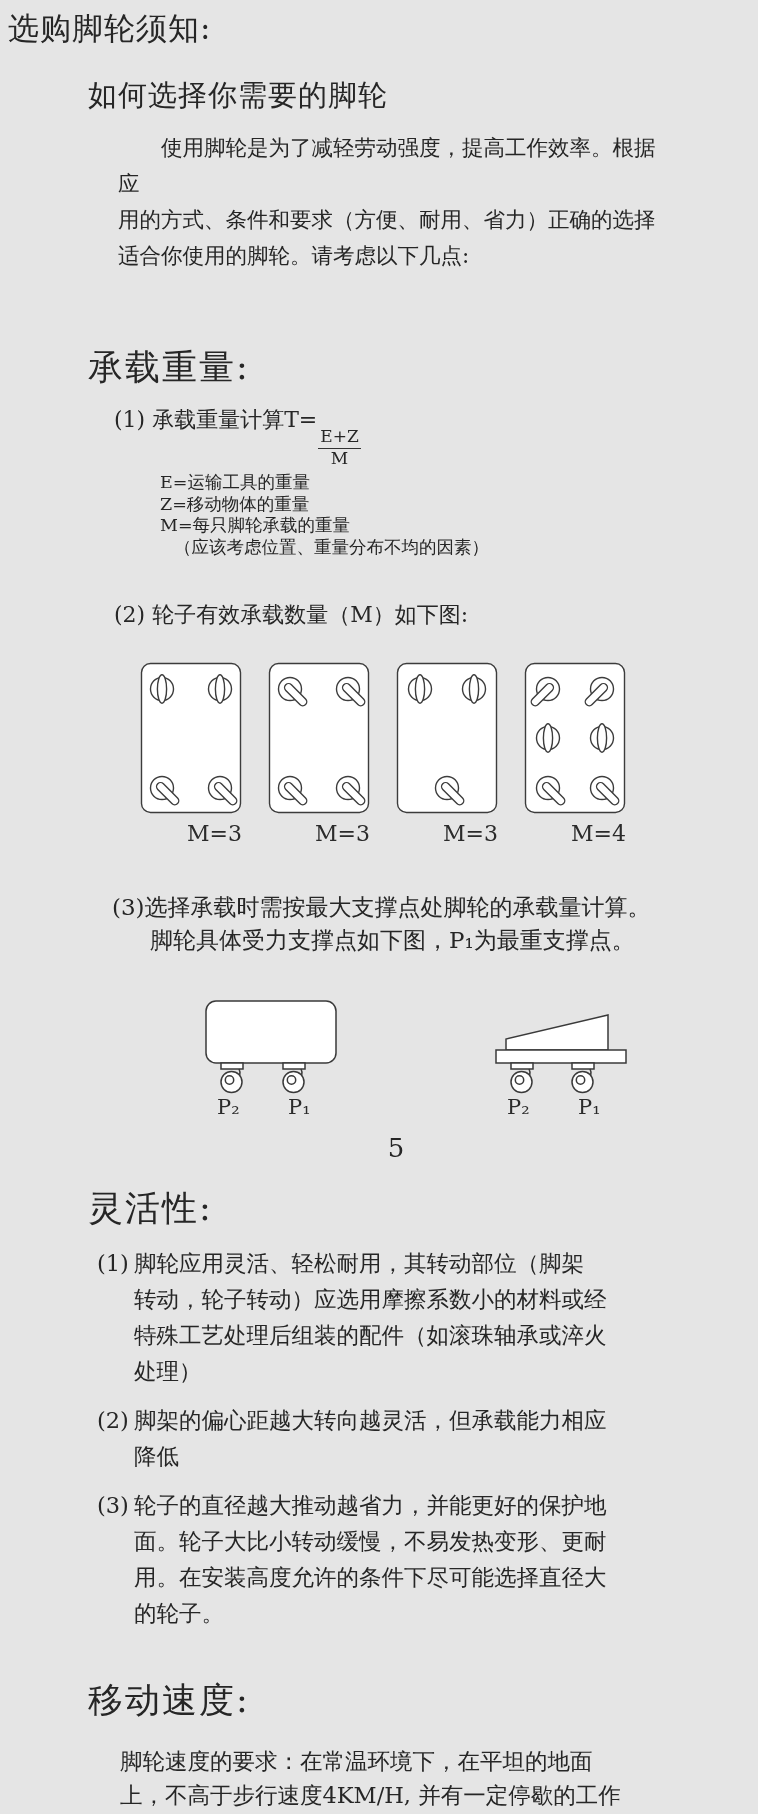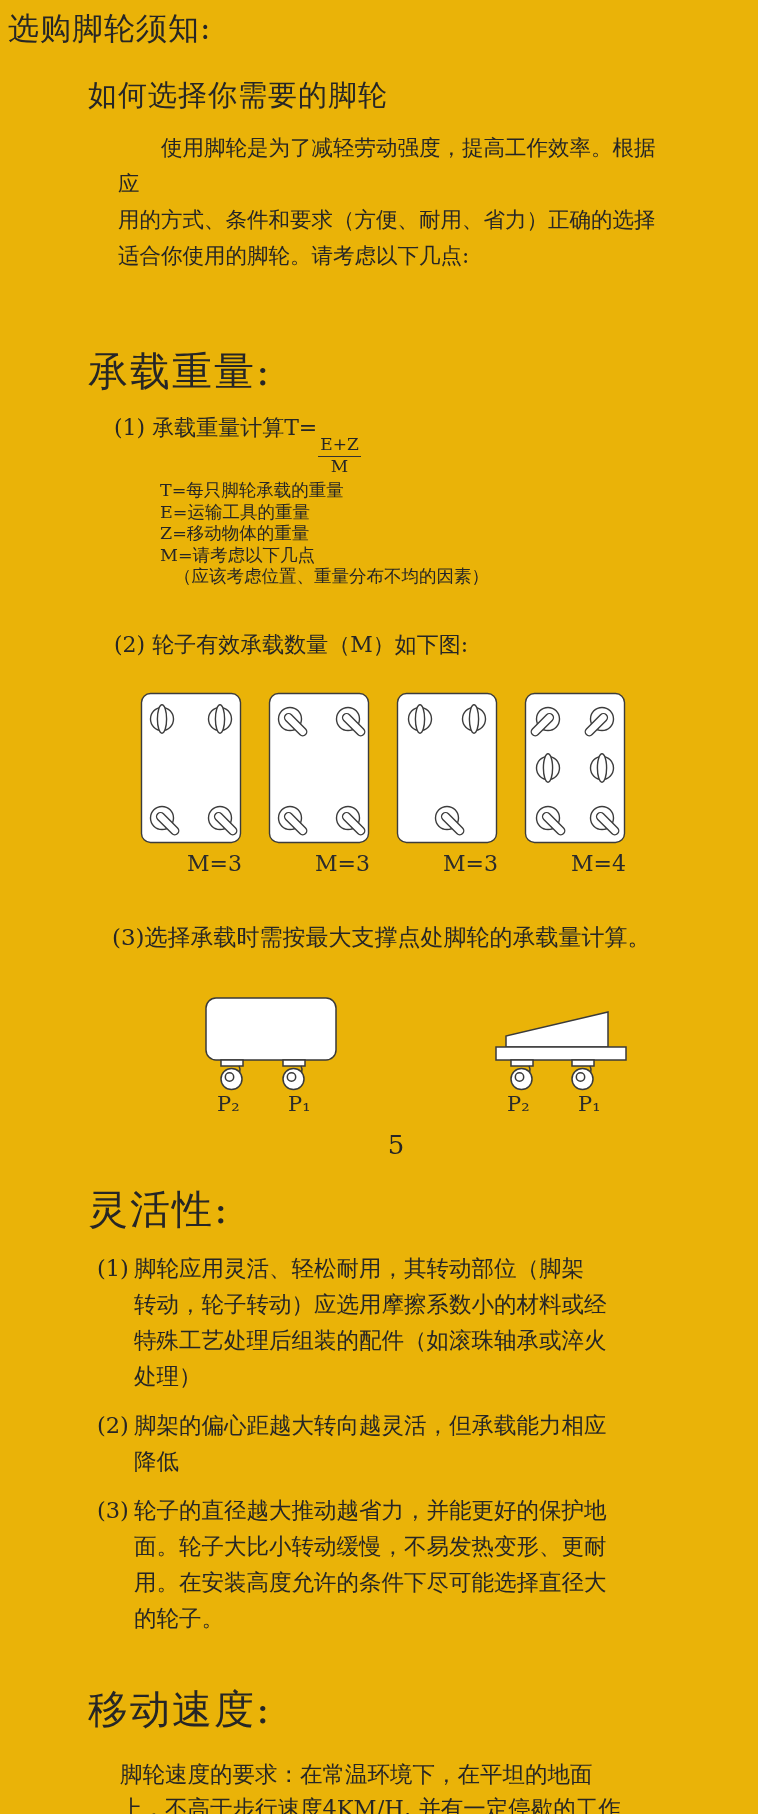--- a/index.html
+++ b/index.html
@@ -1,31 +1,31 @@
 <!DOCTYPE html>
 <html><head>
 <meta charset="utf-8">
 <style>
   html,body{margin:0;padding:0;background:#ffffff;}
   .page{
     position:relative;
     width:758px;height:1814px;
     overflow:hidden;
-    background:#eab308;
+    background:#e5e5e5;
     color:#262626;
     font-family:"DejaVu Serif","Liberation Serif",serif;
   }
   .doc-title{margin:8px 0 0 8px;font-size:31px;letter-spacing:1px;}
   .h2{margin:26px 0 8px 88px;font-size:29px;letter-spacing:1px;}
   .intro{
     margin:14px 0 0 118px;width:556px;
     font-size:21.5px;line-height:36px;
     text-indent:2em;white-space:pre-line;
   }
-  .sec-h{margin:0 0 0 88px;font-size:40px;letter-spacing:2px;}
+  .sec-h{margin:0 0 0 88px;font-size:35px;letter-spacing:2px;}
   .sec-load{margin-top:70px;}
   .item1{margin:14px 0 0 114px;font-size:22px;}
   .frac{
     display:inline-flex;flex-direction:column;align-items:center;
     vertical-align:-15px;font-size:17px;line-height:1.15;margin-left:1px;
   }
   .frac-num{border-bottom:1.4px solid #333;padding:0 2px 1px;}
   .defs{margin:4px 0 0 160px;font-size:17.5px;line-height:21.5px;}
   .defs .def-line:last-child{padding-left:14px;}
   .item2{margin:42px 0 0 114px;font-size:22px;}
@@ -84,24 +84,23 @@
   <div class="sec-h sec-load">承载重量:</div>
 
   <div class="item1">
     <span>(1) 承载重量计算T=</span><span class="frac">
         <span class="frac-num">E+Z</span>
         <span class="frac-den">M</span>
       </span>
   </div>
 
   <div class="defs">
-    <div class="def-line">T=每只脚轮承载的重量</div>
     <div class="def-line">E=运输工具的重量</div>
     <div class="def-line">Z=移动物体的重量</div>
-    <div class="def-line">M=请考虑以下几点</div>
+    <div class="def-line">M=每只脚轮承载的重量</div>
     <div class="def-line">（应该考虑位置、重量分布不均的因素）</div>
   </div>
 
   <div class="item2">(2) 轮子有效承载数量（M）如下图:</div>
 
   <div class="diagram-row">
       <div class="m-box"><svg width="102" height="152">
           <rect x="1.5" y="1.5" width="99" height="149" rx="9" class="ln"></rect>
           <g transform="translate(22,27)">
             <circle r="11.5" class="ln"></circle>
@@ -178,20 +177,21 @@
           </g>
           <g transform="translate(78,126)">
             <circle r="11.5" class="ln"></circle>
             <rect x="-4" y="-6" width="8" height="28" rx="4" transform="rotate(-45)" class="ln"></rect>
           </g>
         </svg><div class="m-label">M=4</div></div>
     </div>
 
   <div class="item3">
     <div>(3)选择承载时需按最大支撑点处脚轮的承载量计算。</div>
+    <div class="item3-l2">脚轮具体受力支撑点如下图，P₁为最重支撑点。</div>
   </div>
 
   <div class="carts-row">
 
     <div class="cart cart-flat">
       <svg width="134" height="96" viewBox="0 0 134 96">
         <rect x="2" y="2" width="130" height="62" rx="10" class="lncart"></rect>
         <use href="#casterSide" transform="translate(28,64)"></use>
         <use href="#casterSide" transform="translate(90,64)"></use>
       </svg>

